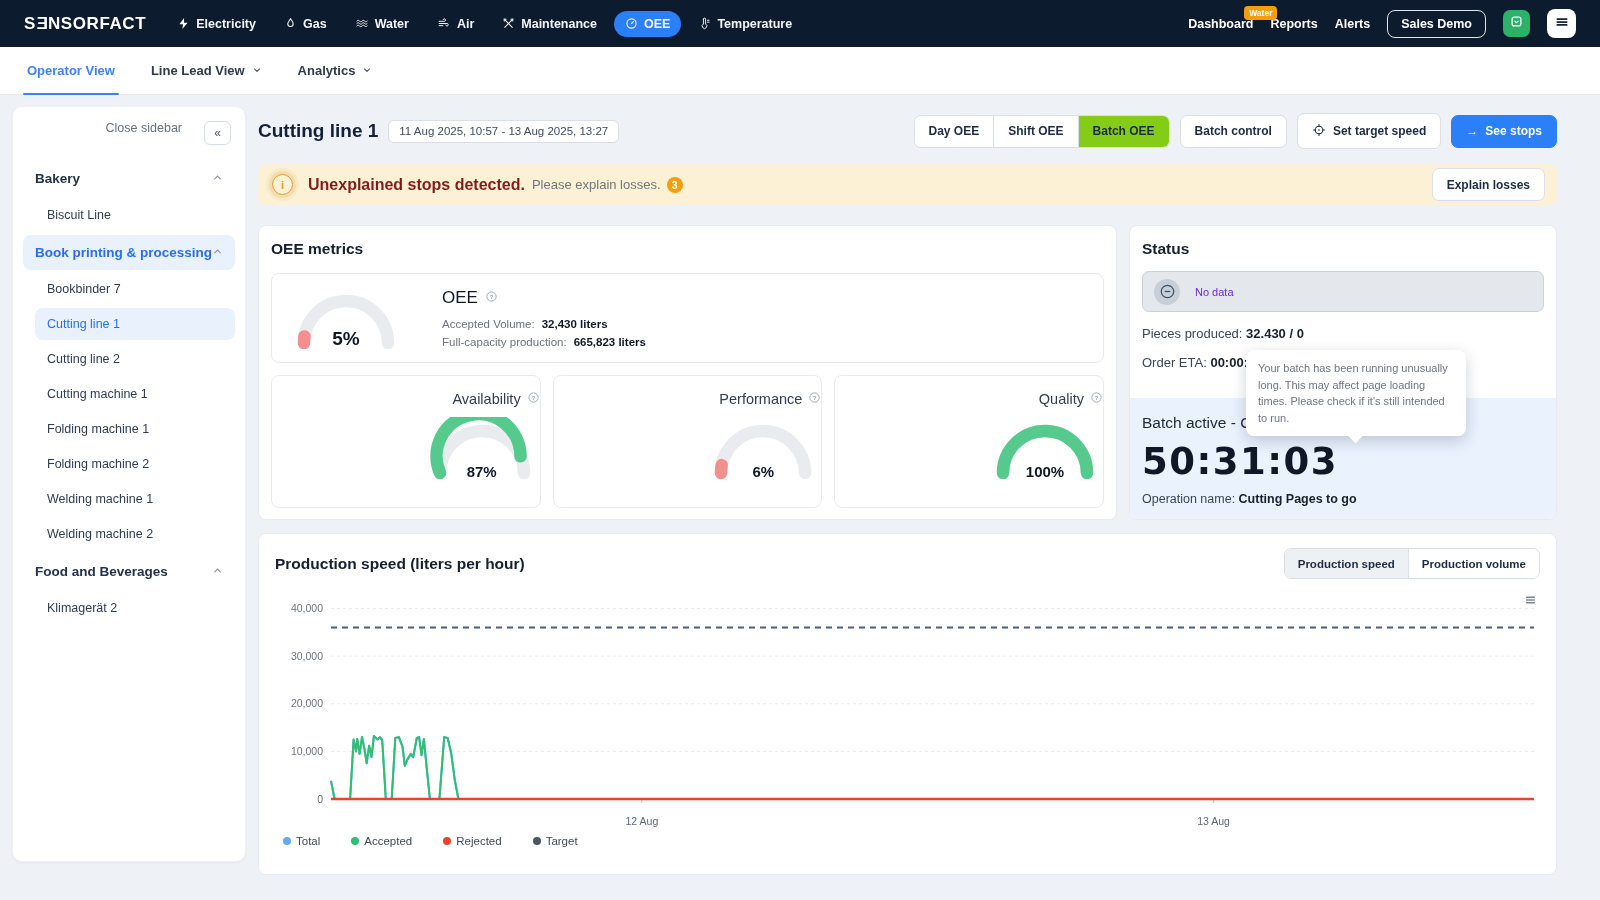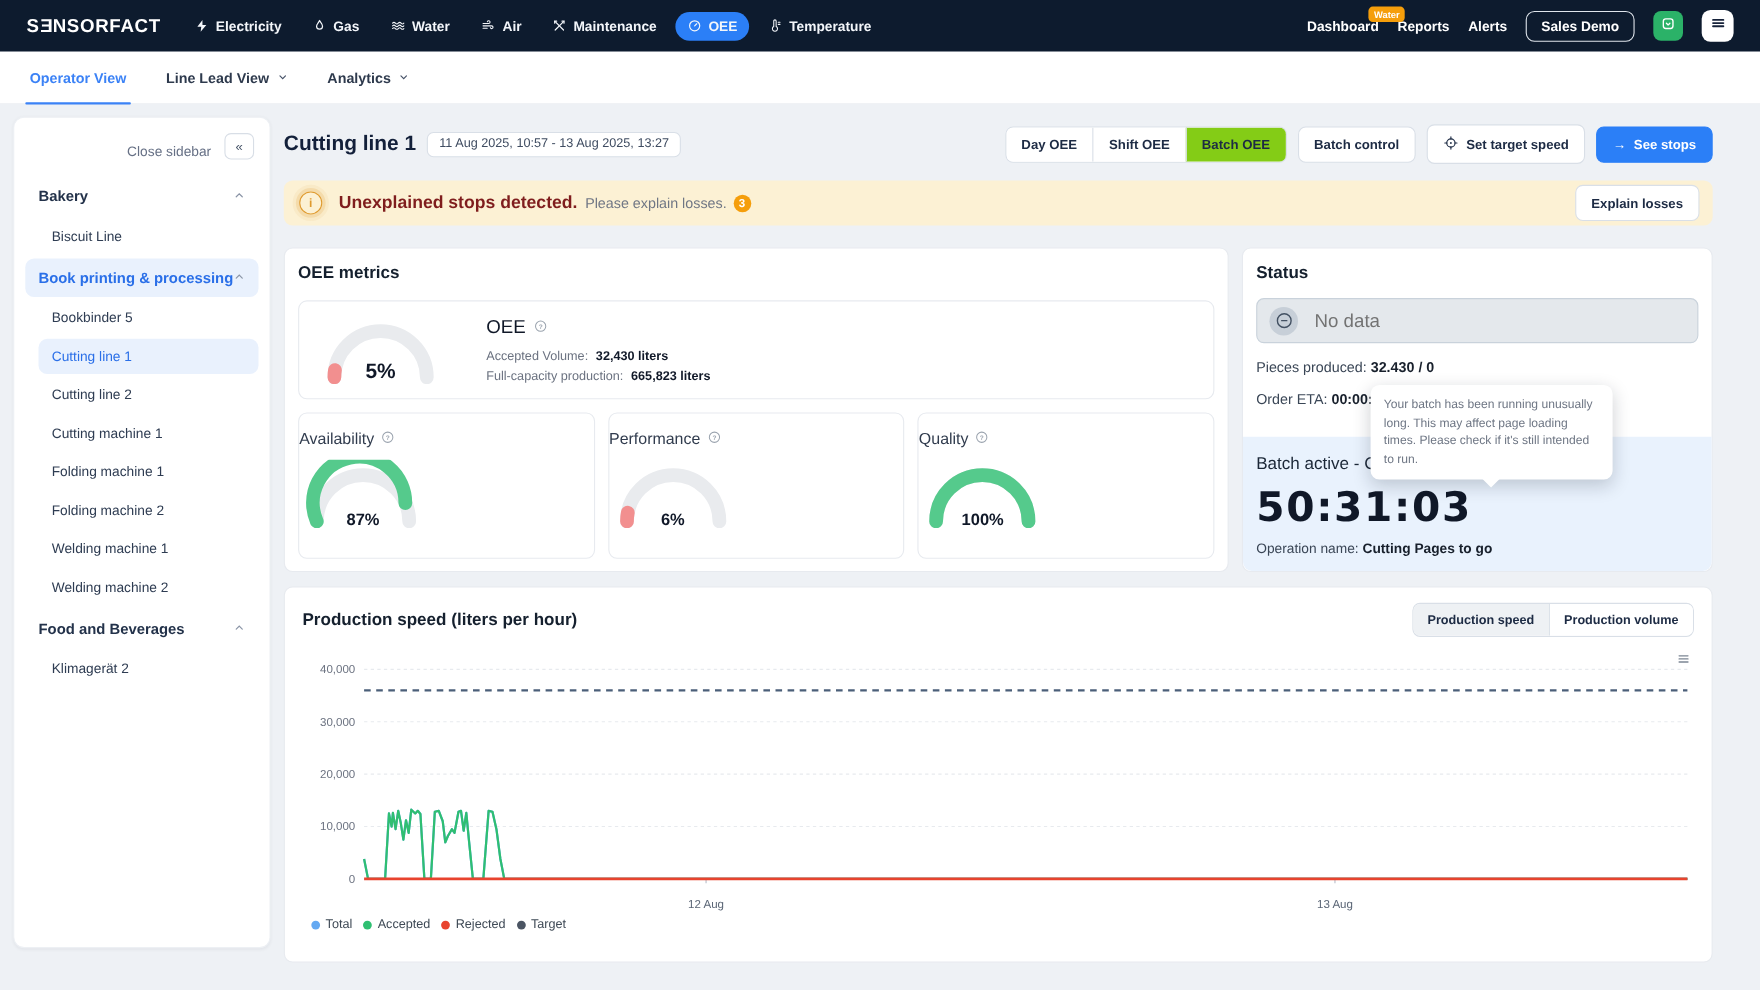--- a/index.html
+++ b/index.html
@@ -22,21 +22,21 @@
   
   .tabsbar{height:48px;background:#fff;border-bottom:1px solid #e6eaef;display:flex;align-items:stretch;padding:0 27px;gap:36px}
   .tab{position:relative;display:flex;align-items:center;gap:7px;font-size:13px;font-weight:700;color:#2e3a4d;cursor:pointer}
   .tab.active{color:#3b82f6}
   .tab.active::after{content:"";position:absolute;left:-4px;right:-4px;bottom:-1px;height:2.5px;background:#3b82f6;border-radius:2px}
   
   .layout{display:flex;padding:11px 43px 0 12px;gap:12px;align-items:flex-start}
   .card{background:#fff;border:1px solid #e7eaef;border-radius:8px}
   
   .sidebar{width:234px;height:756px;background:#fff;border:1px solid #edf0f4;border-radius:10px;box-shadow:0 1px 3px rgba(16,24,40,.05);padding:12px 10px;flex:none}
-  .close-row{display:flex;justify-content:flex-end;align-items:flex-end;gap:12px;padding:2px 4px 12px}
+  .close-row{display:flex;justify-content:flex-end;align-items:flex-start;gap:22px;padding:2px 4px 12px}
   .close-label{font-size:12.5px;color:#667085;cursor:pointer}
   .collapse-btn{width:27px;height:24px;border:1px solid #d8dee6;border-radius:6px;background:#fff;font-size:12px;color:#475569;display:flex;align-items:center;justify-content:center;cursor:pointer}
   .group-header{display:flex;justify-content:space-between;align-items:center;padding:10px 12px;font-size:13.5px;font-weight:700;color:#23324a;border-radius:8px;margin-top:4px;cursor:pointer}
   .group-header.active{color:#2a6fe8;background:#e9f1fd}
   .side-item{font-size:12.5px;color:#2e3c52;padding:9px 12px;margin:3px 0 3px 12px;border-radius:8px;cursor:pointer}
   .side-item.active{color:#2a6fe8;background:#e9f1fd}
   
   .content{flex:1;min-width:0}
   .head-row{display:flex;align-items:center;justify-content:space-between;margin-top:7px}
   .title-wrap{display:flex;align-items:center;gap:10px}
@@ -62,47 +62,47 @@
   .card-title{font-size:15.5px;font-weight:700;color:#15202e}
   .main-gauge-card{border:1px solid #e7eaef;border-radius:8px;margin-top:15px;height:90px;display:flex;align-items:center;gap:38px;padding:0 16px}
   .gauge{position:relative;width:116px;height:62px;flex:none}
   .gauge-pct{position:absolute;left:0;right:0;bottom:-1px;text-align:center;font-weight:700;color:#101828}
   .gauge.big .gauge-pct{font-size:19px}
   .gauge.small .gauge-pct{font-size:15px}
   .oee-label{font-size:17px;color:#101828;display:flex;gap:7px;align-items:center}
   .kv-row{display:flex;gap:7px;font-size:11.5px;color:#6b7280;margin-top:6.5px}
   .kv-val{color:#101828;font-weight:700}
   .sub-row{display:grid;grid-template-columns:1fr 1fr 1fr;gap:12px;margin-top:12px}
-  .sub-card{border:1px solid #e7eaef;border-radius:8px;height:133px;display:flex;flex-direction:column;align-items:flex-start;padding-top:15px;gap:10px}
+  .sub-card{border:1px solid #e7eaef;border-radius:8px;height:133px;display:flex;flex-direction:column;align-items:flex-end;padding-top:15px;gap:10px}
   .sub-title{font-size:14.5px;color:#313c4e;display:flex;gap:6px;align-items:center}
   
   .status-card{position:relative;height:295px;display:flex;flex-direction:column}
   .status-pad{padding:14px 12px 0}
   .nodata{margin-top:13px;background:#e4e8ec;border:1px solid #c9d2db;border-radius:7px;height:41px;display:flex;align-items:center;gap:15px;padding:0 11px}
   .nodata-chip{width:26px;height:26px;border-radius:50%;background:#c7cfd8;display:flex;align-items:center;justify-content:center;flex:none}
-  .nodata-label{font-size:17px;color:#737373}
+  .nodata-label{font-size:11px;color:#6d28d9}
   .status-line{font-size:13px;color:#3a4656;margin-top:14px}
   .status-line b{color:#18202c}
   .batch-box{margin-top:auto;background:#e9f2fd;border-radius:0 0 8px 8px;padding:14px 12px 13px}
   .batch-title{font-size:15.5px;color:#1b2737;display:flex;gap:9px;align-items:center}
   .timer{font-size:37px;font-weight:700;color:#101828;letter-spacing:1.5px;margin-top:7px;font-family:"DejaVu Sans",sans-serif}
   .opname{font-size:12.5px;color:#3a4656;margin-top:9px}
   .opname b{color:#18202c}
   .tooltip{position:absolute;left:116px;top:124px;width:220px;background:#fff;border-radius:8px;box-shadow:0 5px 16px rgba(16,24,40,.2);padding:10px 12px;font-size:11px;color:#6e7684;line-height:1.5;z-index:5}
   .tooltip::after{content:"";position:absolute;bottom:-5px;left:104px;width:11px;height:11px;background:#fff;transform:rotate(45deg)}
   
   .prod-card{margin-top:13px;padding:14px 16px 8px;position:relative;height:342px}
   .prod-head{display:flex;justify-content:space-between;align-items:center}
   .toggle{display:flex;border:1px solid #d9dfe7;border-radius:7px;overflow:hidden}
   .toggle .tg-btn{padding:8.5px 13px;font-size:11.5px;font-weight:700;color:#1d2b44;background:#fff;border:0;border-left:1px solid #d9dfe7;cursor:pointer;font-family:inherit}
   .toggle .tg-btn:first-child{border-left:0}
   .toggle .tg-btn.active{background:#eef1f4}
   .chart-menu{position:absolute;right:18px;top:58px;cursor:pointer}
   #chart-svg{display:block;margin-top:4px}
-  .legend{display:flex;gap:10px;align-items:flex-end;margin:0 0 2px 8px}
+  .legend{display:flex;gap:31px;align-items:flex-end;margin:0 0 2px 8px}
   .legend-item{display:flex;gap:5px;align-items:center;font-size:11.5px;color:#3f4a56;cursor:pointer}
   .dot{width:8px;height:8px;border-radius:50%}
 </style>
 </head>
 <body>
 
 <header class="topnav">
   <div class="logo" id="logo">S<span class="flip">E</span>NSORFACT</div>
   <nav class="menu" id="main-menu">
       <span class="menu-item">
@@ -225,21 +225,21 @@
               <path d="M6 15l6-6 6 6"></path>
             </svg></span>
         </div>
         <div class="side-item">Biscuit Line</div>
         <div class="group-header active">
           <span>Book printing &amp; processing</span>
           <span><svg width="11" height="11" viewBox="0 0 24 24" fill="none" stroke="#8a94a6" stroke-width="2.4" stroke-linecap="round">
               <path d="M6 15l6-6 6 6"></path>
             </svg></span>
         </div>
-        <div class="side-item">Bookbinder 5</div>
+        <div class="side-item">Bookbinder 7</div>
         <div class="side-item active">Cutting line 1</div>
         <div class="side-item">Cutting line 2</div>
         <div class="side-item">Cutting machine 1</div>
         <div class="side-item">Folding machine 1</div>
         <div class="side-item">Folding machine 2</div>
         <div class="side-item">Welding machine 1</div>
         <div class="side-item">Welding machine 2</div>
         <div class="group-header">
           <span>Food and Beverages</span>
           <span><svg width="11" height="11" viewBox="0 0 24 24" fill="none" stroke="#8a94a6" stroke-width="2.4" stroke-linecap="round">

